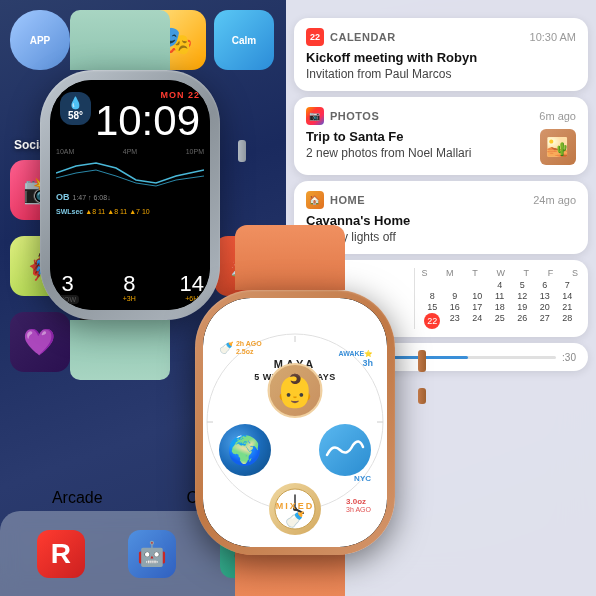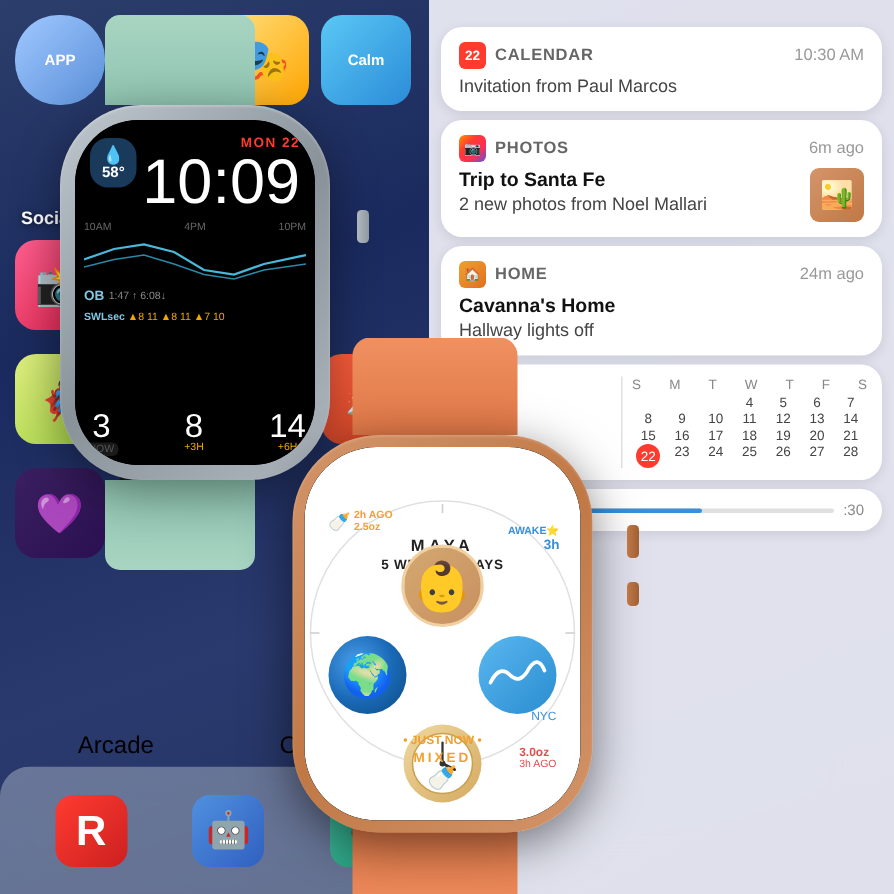--- a/index.html
+++ b/index.html
@@ -610,28 +610,23 @@
           <div class="wfr-clock">
             <svg width="44" height="44" viewBox="0 0 44 44">
               <circle cx="22" cy="22" r="20" fill="white" stroke="#c8a050" stroke-width="1"></circle>
               <line x1="22" y1="22" x2="22" y2="8" stroke="#333" stroke-width="1.5" stroke-linecap="round"></line>
               <line x1="22" y1="22" x2="30" y2="26" stroke="#333" stroke-width="2" stroke-linecap="round"></line>
               <circle cx="22" cy="22" r="2" fill="#333"></circle>
             </svg>
           </div>
 
           <div style="position:absolute; bottom:62px; right:16px;">
-            <span style="font-size:8px; color:#3a8fd8; font-weight:400;">NYC</span>
-          </div>
-
-          <div style="position:absolute; bottom:46px; left:0; right:0; text-align:center;">
-            <span style="font-size:8px; color:#f0a030; font-weight:700;">
-              • <span>JUST NOW</span> •
-            </span>
-          </div>
+            <span style="font-size:8px; color:#3a8fd8; font-weight:700;">NYC</span>
+          </div>
+
 
           <div style="position:absolute; bottom:34px; left:0; right:0; text-align:center;">
             <span style="font-size:9px; color:#f0a030; font-weight:700; letter-spacing:2px;">MIXED</span>
           </div>
 
           <div style="position:absolute; bottom:18px; left:50%; transform:translateX(-50%);">
             <span style="font-size:16px;">🍼</span>
           </div>
 
           <div style="position:absolute; bottom:34px; right:16px;">
@@ -651,20 +646,21 @@
   <div style="height:4px;"></div>
 
   <div class="notification-card">
     <div class="notif-header">
       <div class="notif-app-icon" style="background:#ff3b30;">
         <span style="color:white; font-weight:700; font-size:9px;">22</span>
       </div>
       <span class="notif-app-name">CALENDAR</span>
       <span class="notif-time">10:30 AM</span>
     </div>
+    <div class="notif-title">Kickoff meeting with Robyn</div>
     <div class="notif-body">Invitation from Paul Marcos</div>
   </div>
 
   <div class="notification-card">
     <div class="notif-header">
       <div class="notif-app-icon" style="background:linear-gradient(135deg,#ff9500,#ff3b30,#ff2d55,#5856d6);">
         <span style="font-size:9px;">📷</span>
       </div>
       <span class="notif-app-name">PHOTOS</span>
       <span class="notif-time">6m ago</span>

